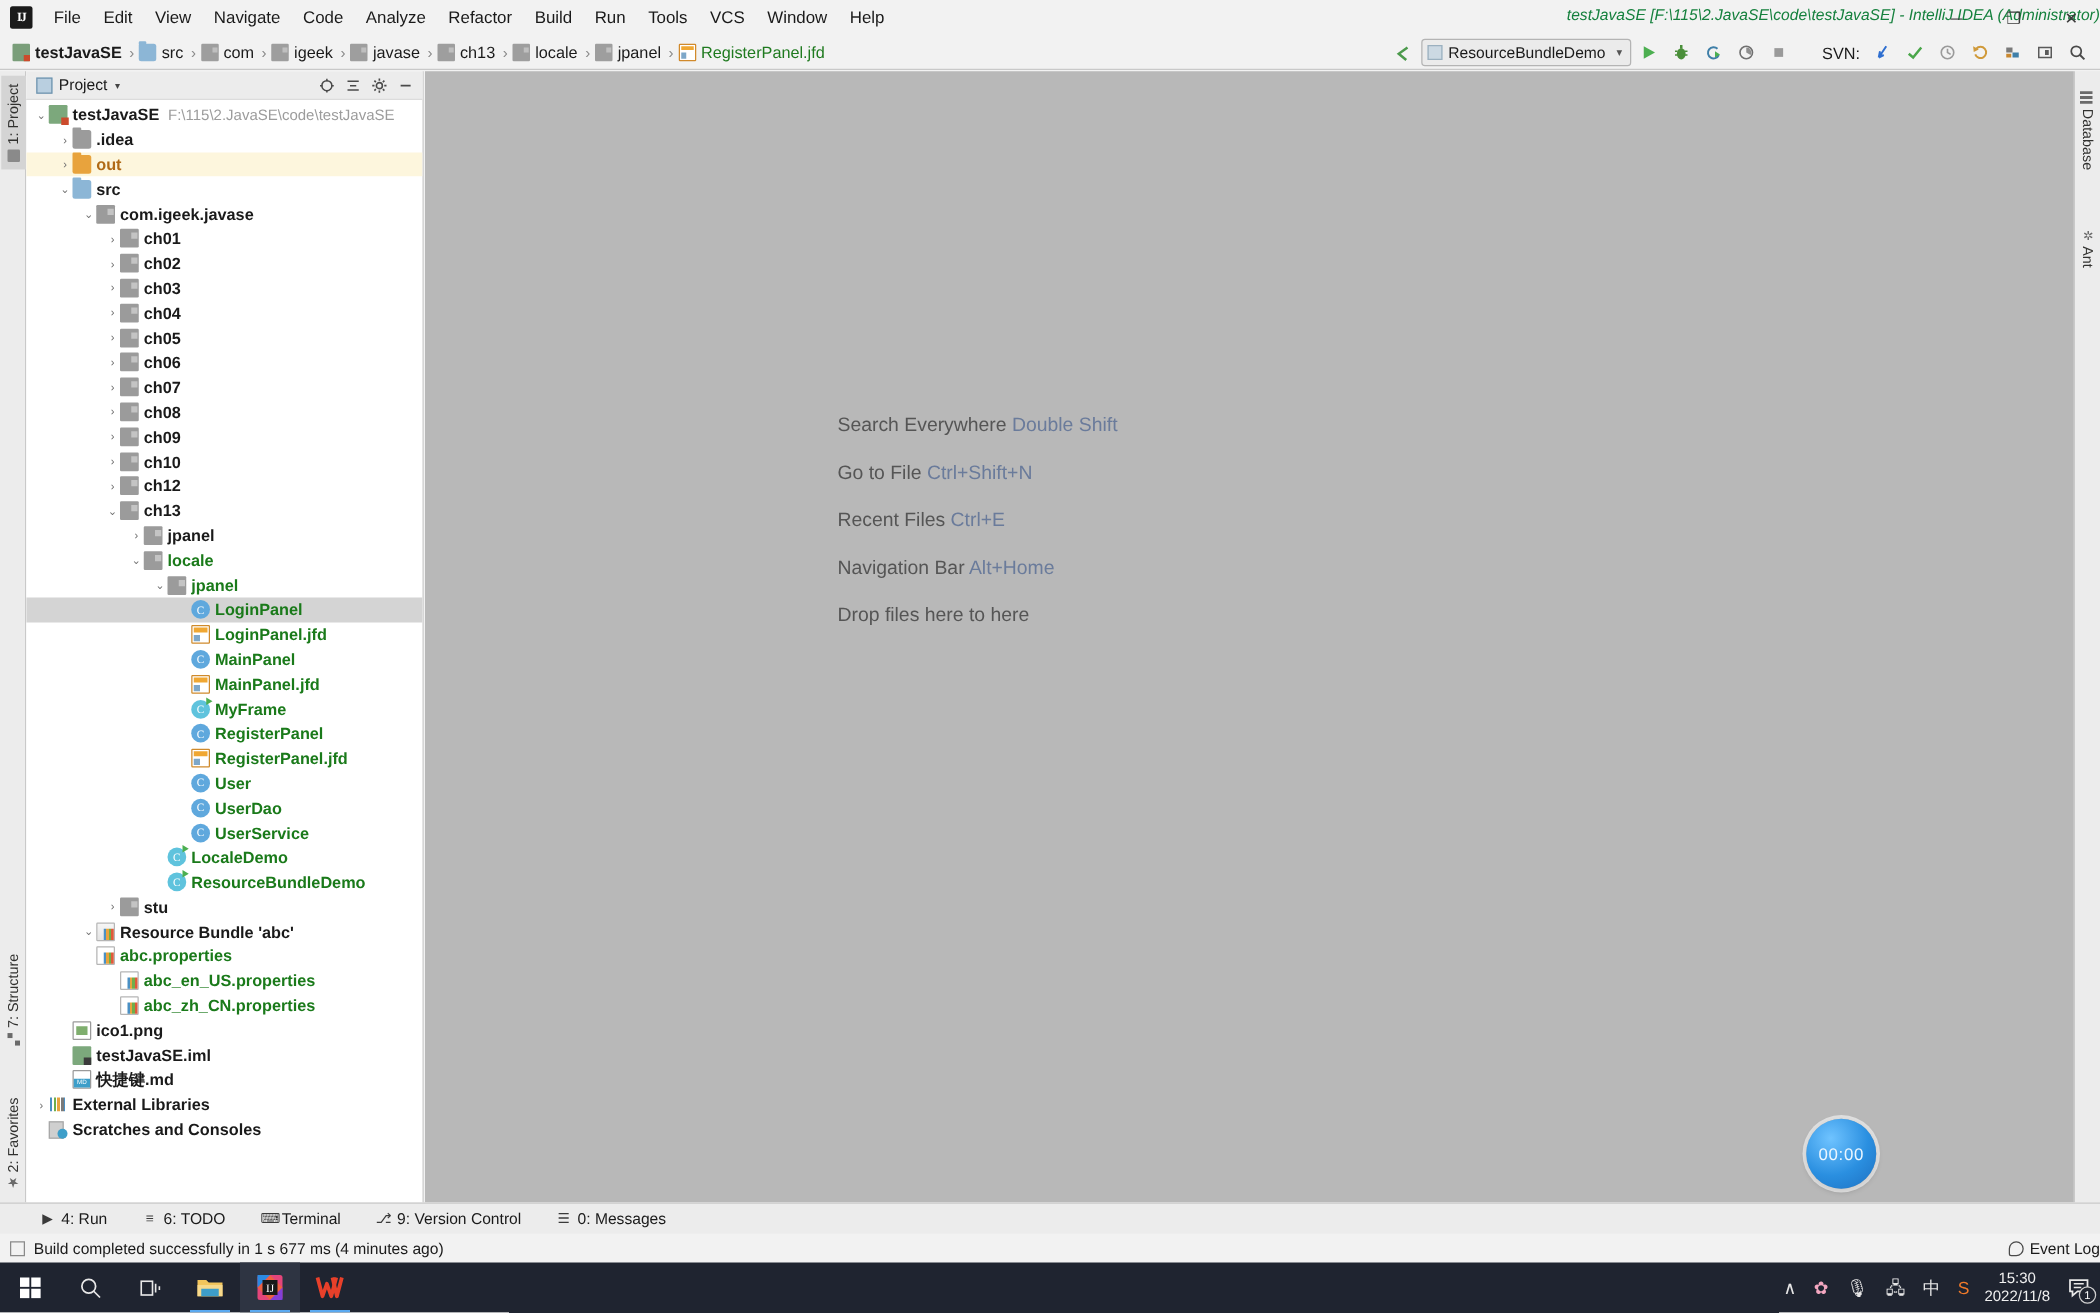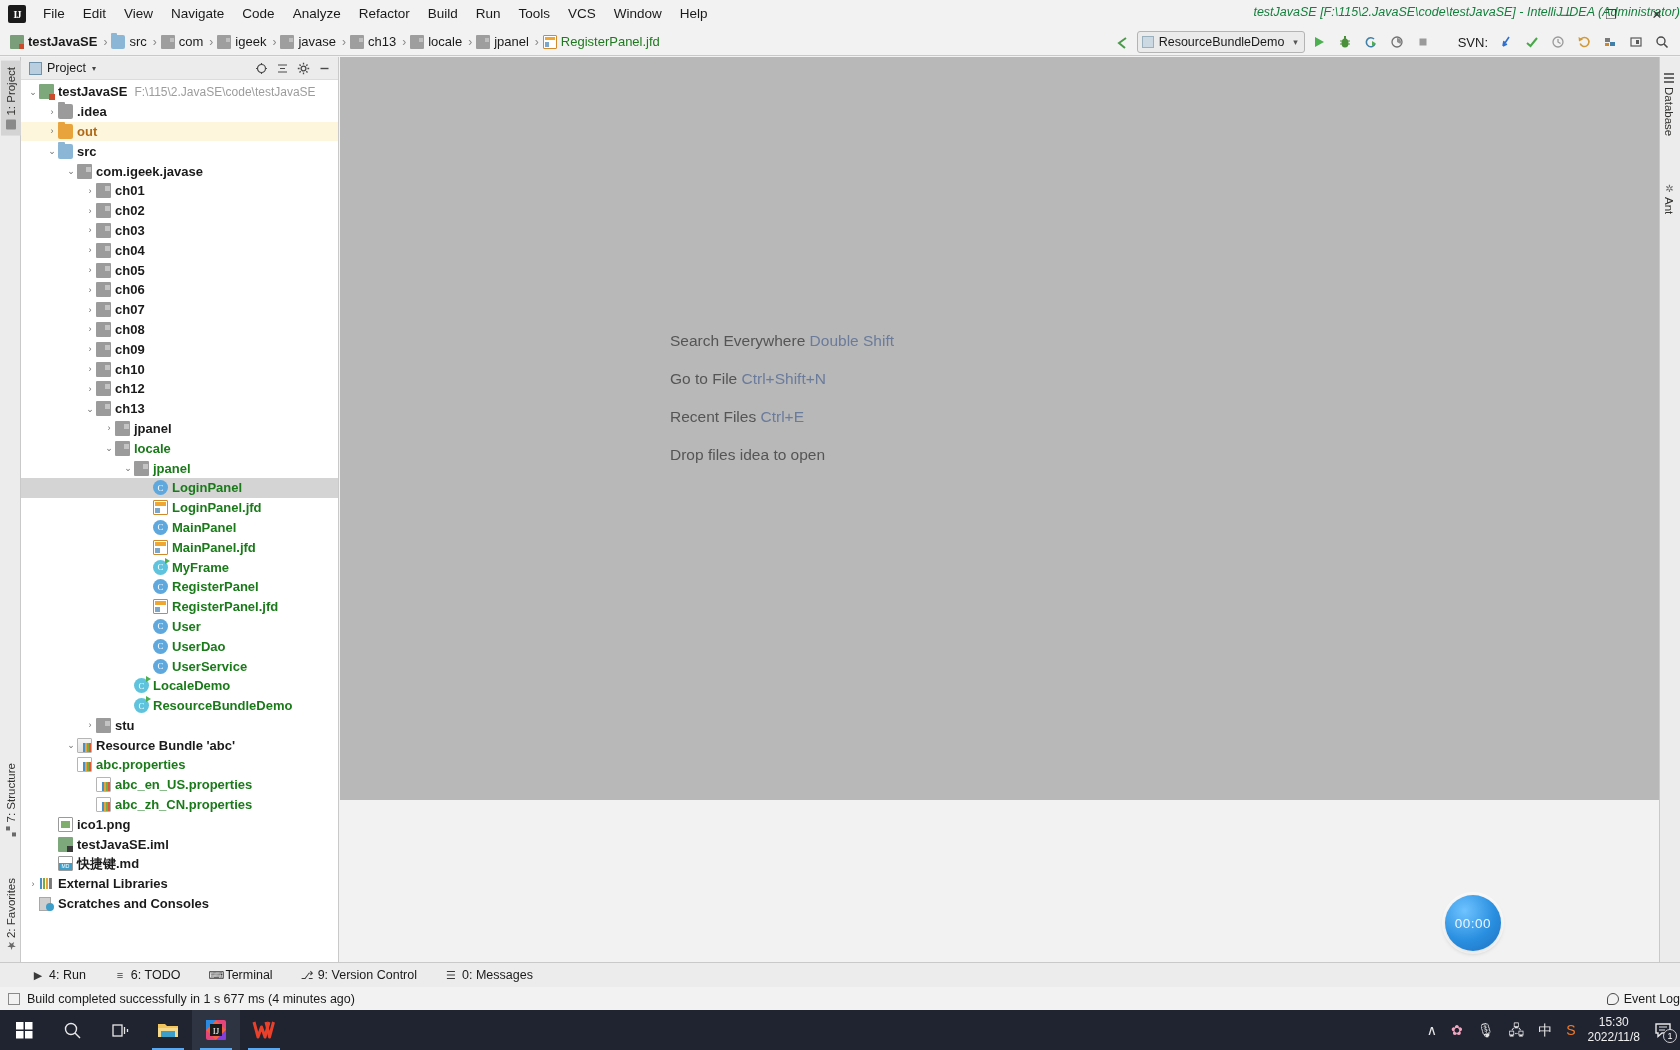--- a/index.html
+++ b/index.html
@@ -183,21 +183,21 @@
   .ic.lib::before {
     content:""; position:absolute; left:1px; top:2px; width:12px; height:11px;
     background: repeating-linear-gradient(to right,#4a90c4 0 2px,transparent 2px 3px,#6fae4b 3px 5px,transparent 5px 6px,#e8a33d 6px 8px,transparent 8px 9px,#7a7a7a 9px 11px);
   }
   .ic.scratch { background:#fff; }
   .ic.scratch::before{content:"";position:absolute;left:0;top:1px;width:10px;height:12px;background:#cfcfcf;border:1px solid #a8a8a8;}
   .ic.scratch::after{content:"";position:absolute;right:0px;bottom:0px;width:8px;height:8px;background:#3d9ec9;border-radius:50%;}
 
   
   .editor {
-    position:absolute; left:340px; top:57px; width:1319px; height:743px;
+    position:absolute; left:340px; top:57px; width:1319px; height:905px;
     background:#b8b8b8;
   }
   .hints {
     position:absolute; left:330px; top:275px; width:420px;
     display:flex; flex-direction:column; gap:20px;
   }
   .hint { font-size:15.5px; color:#555555; white-space:nowrap; }
   .hint .key { color:#6a7b9b; }
   .timer {
     position:absolute; left:1105px; top:838px; width:56px; height:56px;
@@ -703,21 +703,22 @@
           <span class="lbl">Scratches and Consoles</span>
         </div>
       </div>
   </div>
 
   <div class="editor">
     <div class="hints" id="hints">
         <div class="hint"><span>Search Everywhere</span> <span class="key">Double Shift</span></div>
         <div class="hint"><span>Go to File</span> <span class="key">Ctrl+Shift+N</span></div>
         <div class="hint"><span>Recent Files</span> <span class="key">Ctrl+E</span></div>
-        <div class="hint"><span>Drop files idea to open</span></div>
+        <div class="hint"><span>Navigation Bar</span> <span class="key">Alt+Home</span></div>
+        <div class="hint"><span>Drop files here to here</span></div>
       </div>
     <div class="timer">00:00</div>
   </div>
 
   <div class="toolbarbottom" id="bottombar">
       <div class="tw">
         <span class="tw-ic" style="color: rgb(58, 58, 58); font-size: 11px; line-height: 12px; text-align: center;">▶</span>
         <span>4: Run</span>
       </div>
       <div class="tw">

